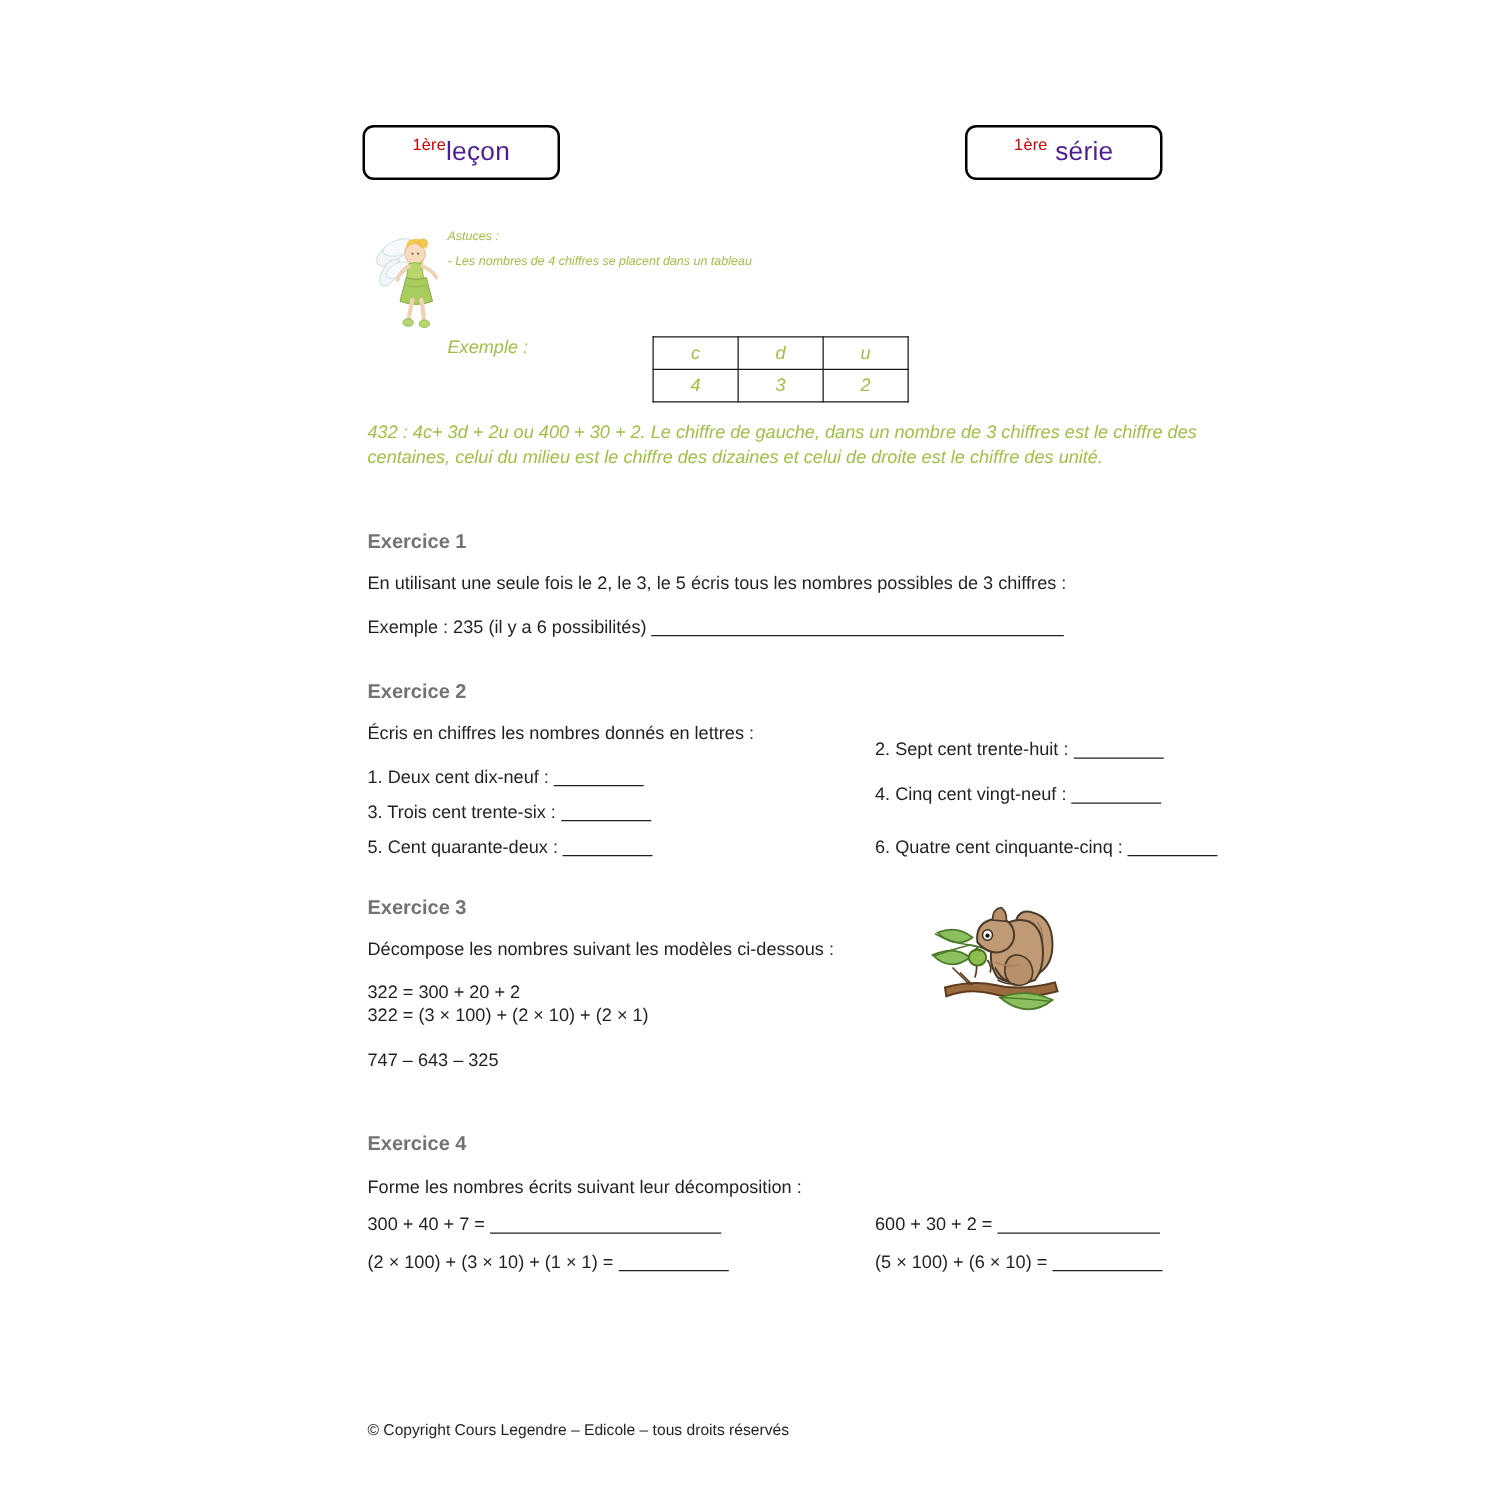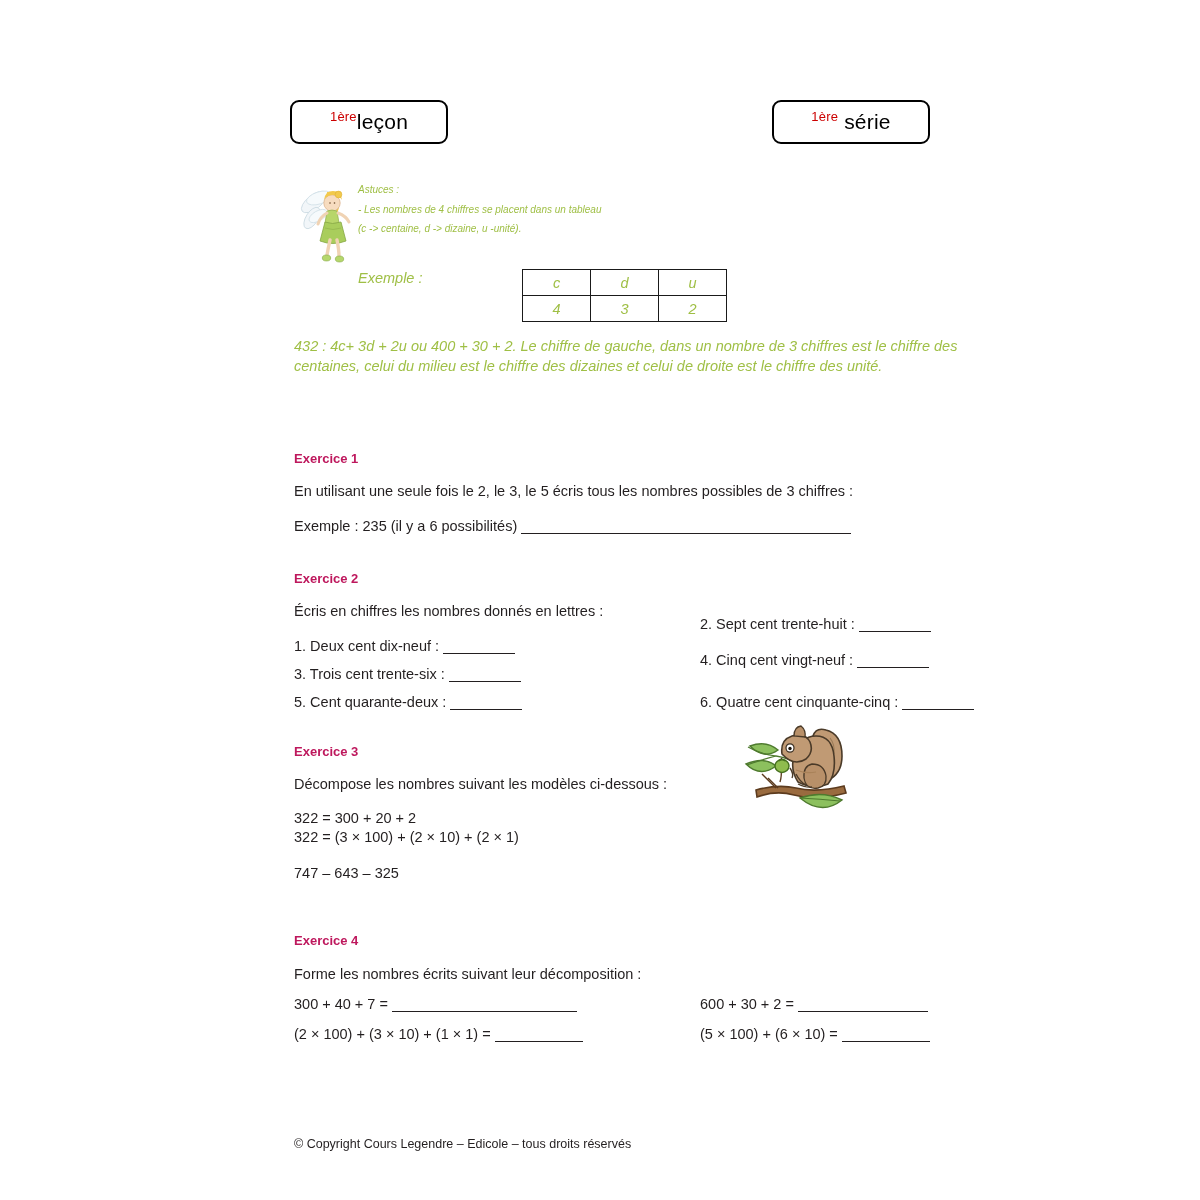--- a/index.html
+++ b/index.html
@@ -33,21 +33,21 @@
     font-size: 21px;
     color: #cc0000;
     white-space: nowrap;
     letter-spacing: 0.2px;
   }
   .badge-text .ord {
     font-size: 13px;
     vertical-align: super;
     line-height: 0;
   }
-  .badge-text .blk { color: #000000; }
+  .badge-text .blk { color: #4c1d95; }
 
   
   #tips-block {
     position: absolute;
     left: 294px;
     top: 176px;
     width: 660px;
   }
   .green {
     color: #9fbf45;
@@ -105,32 +105,30 @@
     top: 336px;
     width: 665px;
     font-size: 14.5px;
     line-height: 20px;
   }
 
   
   .ex-heading {
     position: absolute;
     left: 294px;
-    font-size: 13px;
+    font-size: 16px;
     font-weight: bold;
-    color: #be185d;
-    margin-top: 26px;
+    color: #737373;
   }
   .body-line {
     position: absolute;
     left: 294px;
     font-size: 14.5px;
     color: #231f20;
     white-space: nowrap;
-    margin-top: 24px;
   }
   .body-line.col2 { left: 700px; }
   .blank { display: inline-block; border-bottom: 1.4px solid #231f20; vertical-align: -3px; }
 
   
   #ex1-heading { top: 425px; }
   #ex1-line1 { top: 459px; }
   #ex1-line2 { top: 494px; }
 
   
@@ -219,21 +217,20 @@
     <path d="M36 64 q-2 9 -3 15" stroke="#f0d3b4" stroke-width="3.4" fill="none" stroke-linecap="round"></path>
     <path d="M43 64 q2 10 2 16" stroke="#f0d3b4" stroke-width="3.4" fill="none" stroke-linecap="round"></path>
 
     <ellipse cx="32.5" cy="82" rx="4.2" ry="3" fill="#b5d76b" stroke="#86a847" stroke-width="0.6"></ellipse>
     <ellipse cx="45.5" cy="83" rx="4.2" ry="3" fill="#b5d76b" stroke="#86a847" stroke-width="0.6"></ellipse>
   </svg>
 
   <div id="tips-text" class="green">
     <div>Astuces :</div>
     <div>- Les nombres de 4 chiffres se placent dans un tableau</div>
-    <div> (c -&gt; centaine, d -&gt; dizaine, u -unité).</div>
   </div>
 </div>
 
 <div id="example-label" class="green">Exemple :</div>
 
 <table id="cdu-table">
   <tbody>
       <tr>
     <td>c</td>
     <td>d</td>

